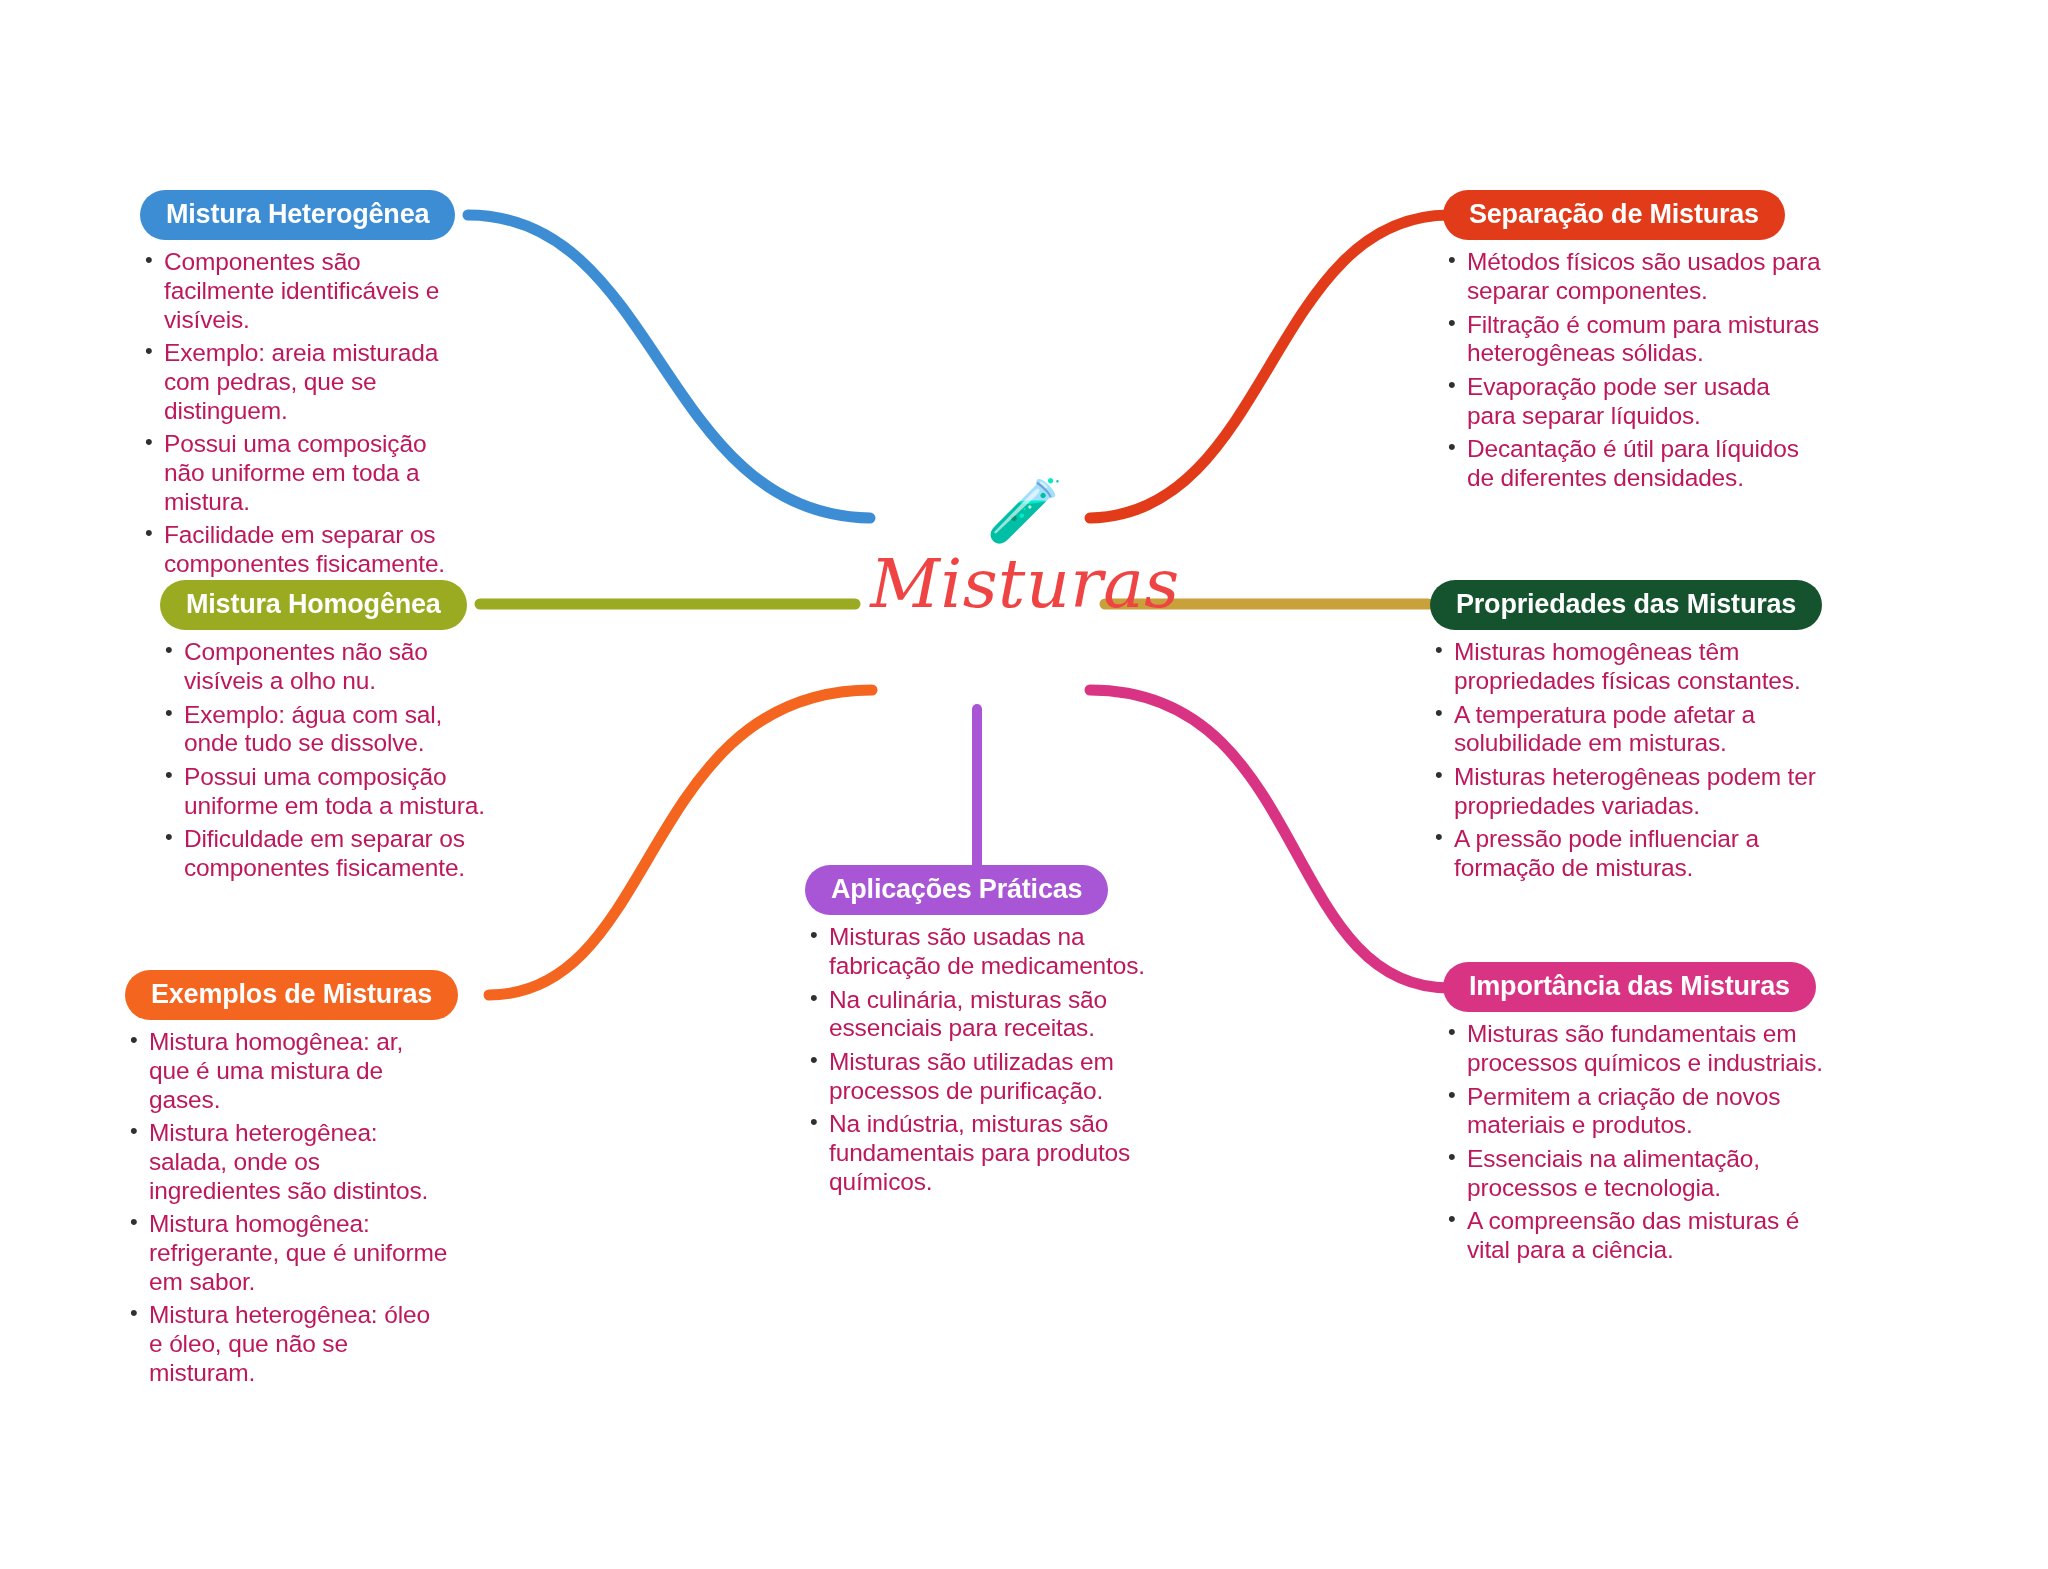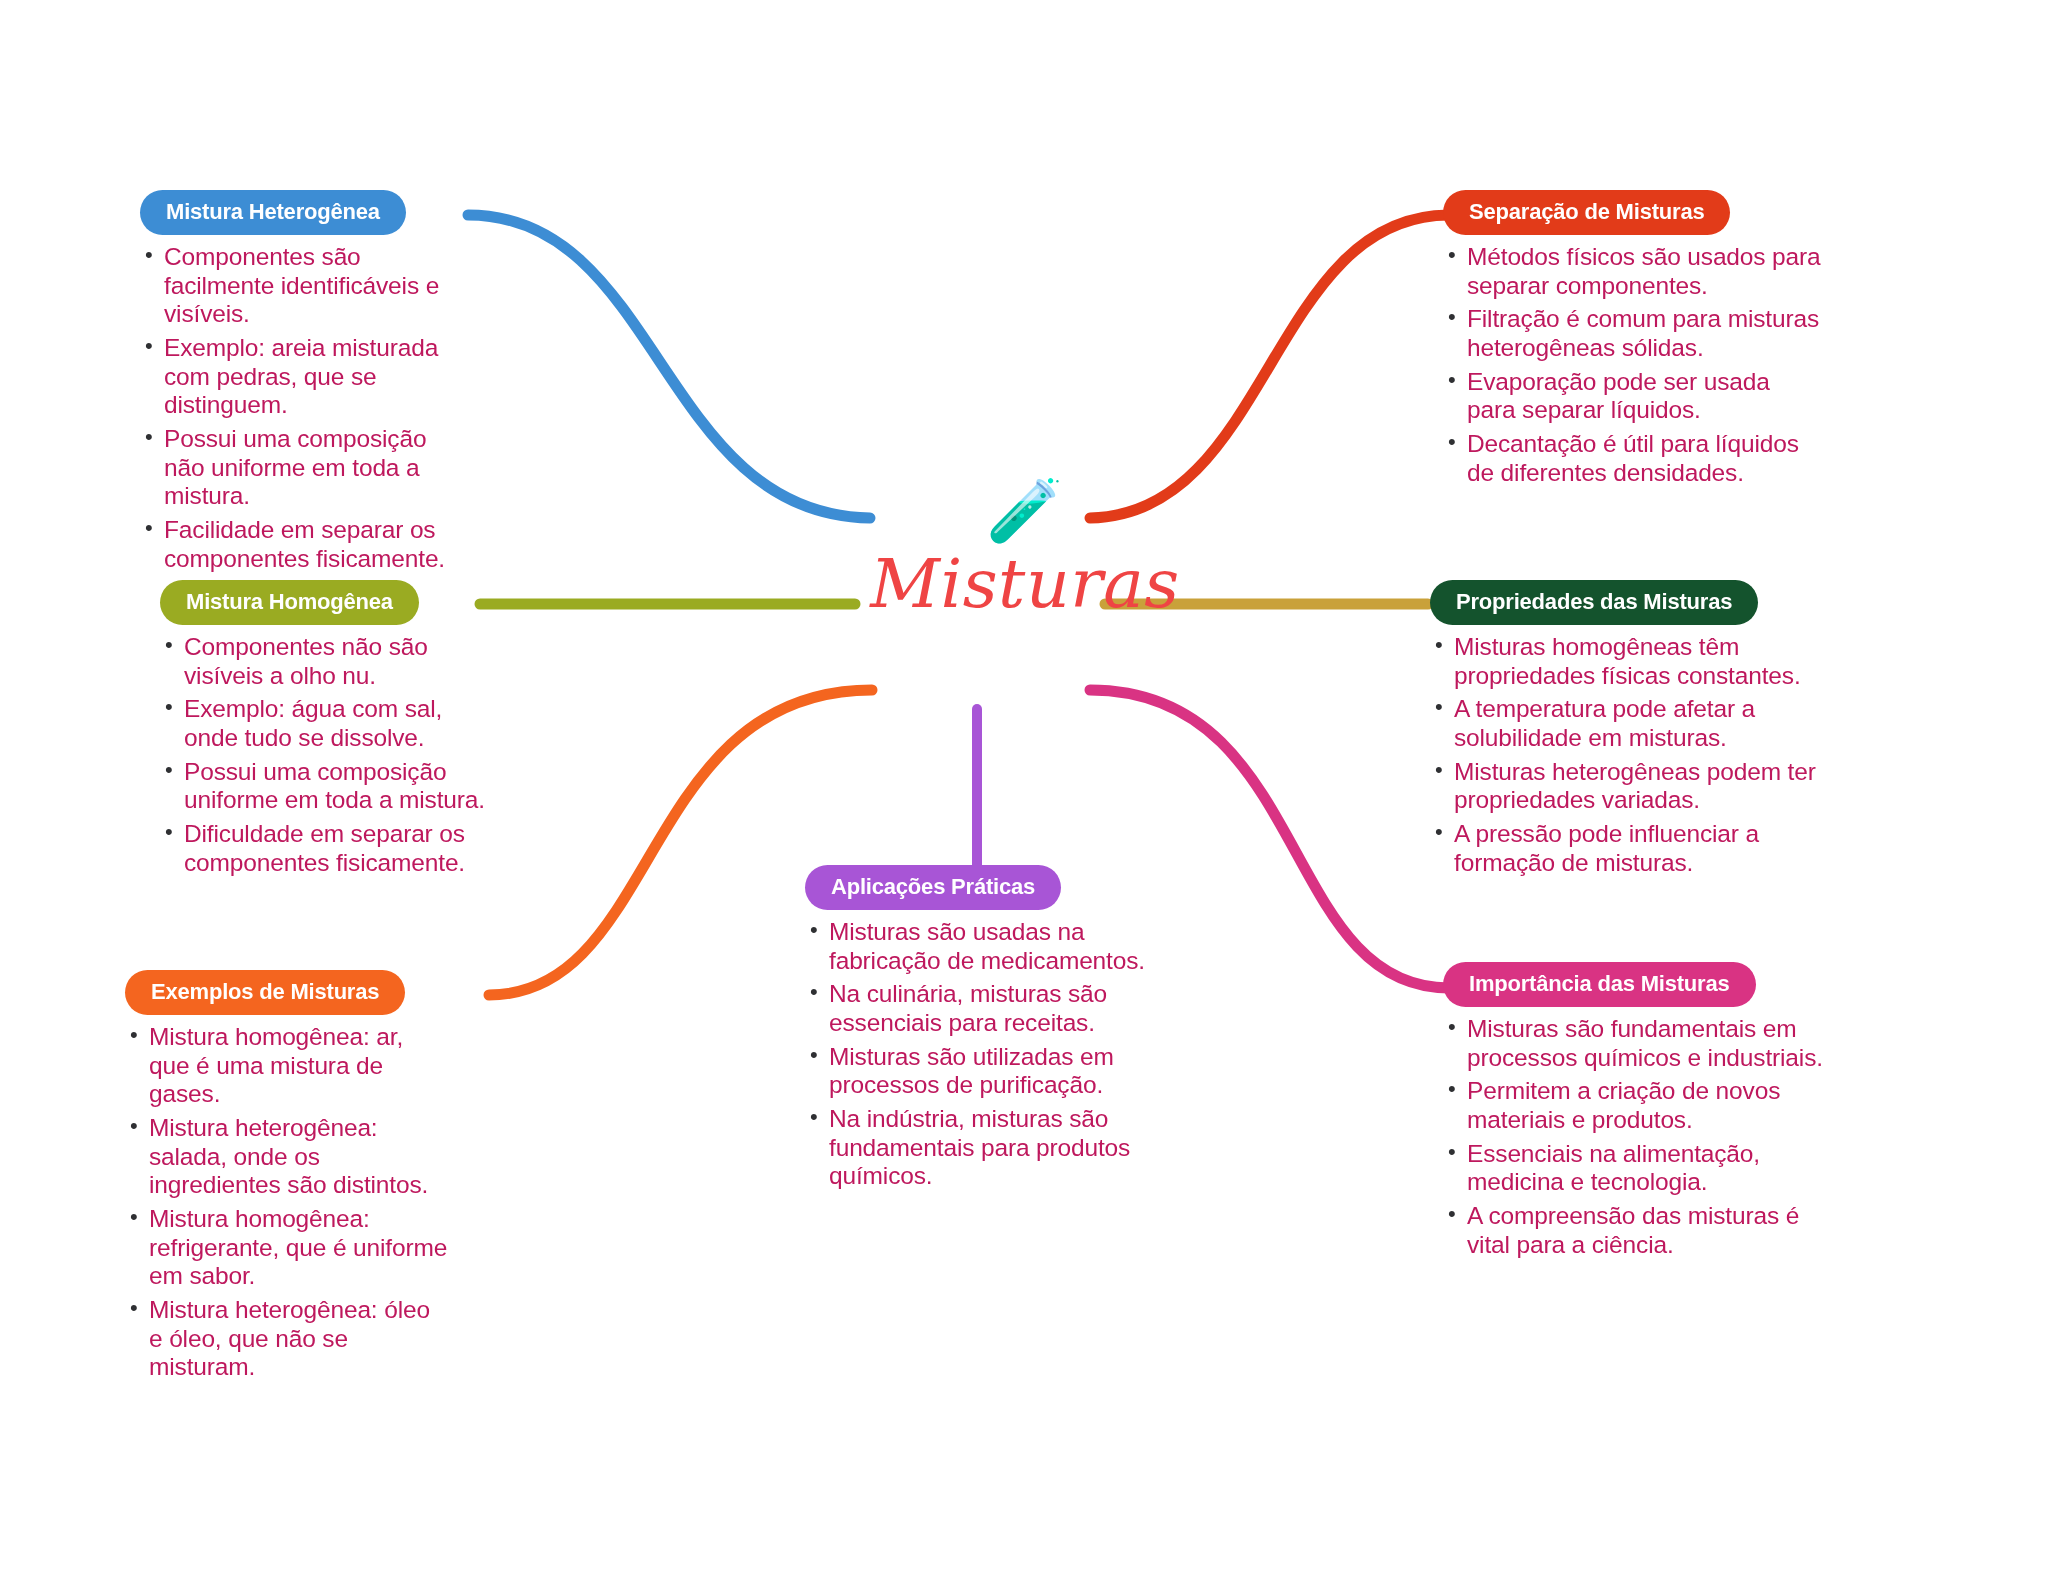--- a/index.html
+++ b/index.html
@@ -35,21 +35,21 @@
     white-space:nowrap;
   }
 
   
   .branch{position:absolute;}
   .pill{
     display:inline-block;
     border-radius:999px;
     color:#ffffff;
     font-weight:bold;
-    font-size:22px;
+    font-size:27px;
     letter-spacing:-.2px;
     padding:10px 26px 12px 26px;
     white-space:nowrap;
     line-height:1.05;
   }
   .branch.right .pill-wrap{text-align:left;}
   ul.items{
     list-style:none;
     margin:8px 0 0 0;
     padding:0;
@@ -179,18 +179,18 @@
     </ul>
   </div>
 
   <div class="branch right" id="b-importancia">
     <div class="pill-wrap">
       <span class="pill" style="background: rgb(217, 51, 131);">Importância das Misturas</span>
     </div>
     <ul class="items">
       <li>Misturas são fundamentais em processos químicos e industriais.</li>
       <li>Permitem a criação de novos materiais e produtos.</li>
-      <li>Essenciais na alimentação, medicina e tecnologia.</li>
+      <li>Essenciais na alimentação, processos e tecnologia.</li>
       <li>A compreensão das misturas é vital para a ciência.</li>
     </ul>
   </div>
 
 </div>
 
 </body></html>

